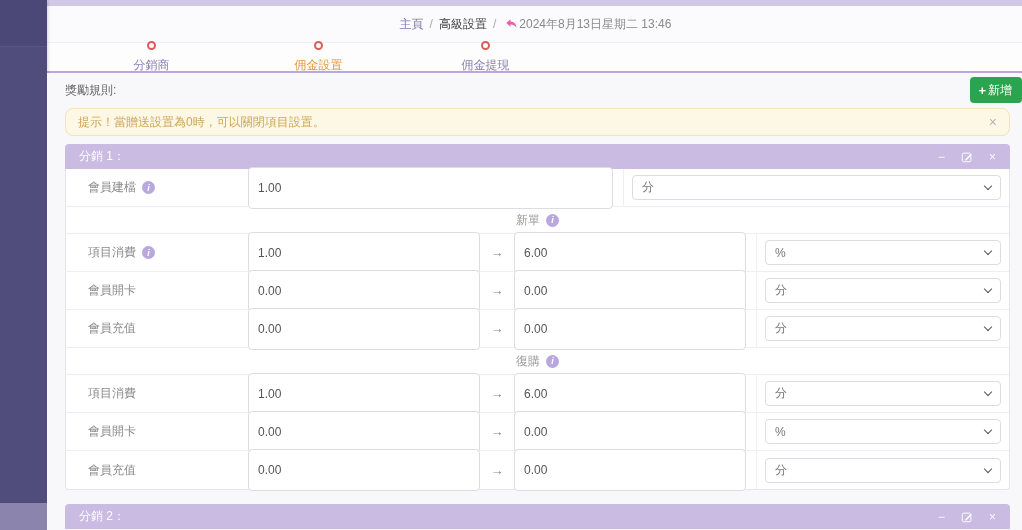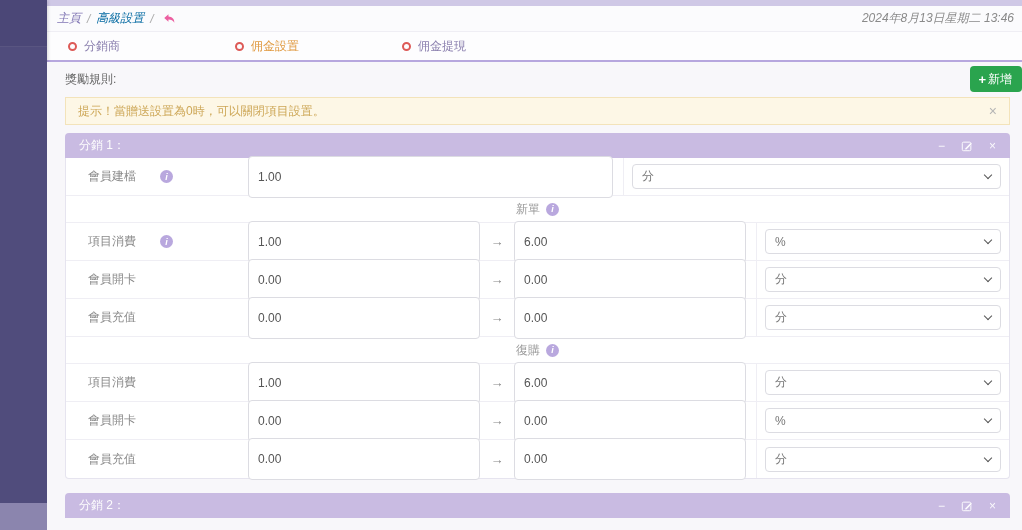--- a/index.html
+++ b/index.html
@@ -14,52 +14,52 @@
 
   
   .sidebar { position: relative; width: 47px; height: 530px; background: #504c7c; flex: 0 0 47px; box-shadow: 1px 0 3px rgba(0,0,0,.15); }
   .sidebar-top { height: 47px; border-bottom: 1px solid rgba(255,255,255,.08); background: #4b4777; }
   .sidebar-bottom { position: absolute; bottom: 0; left: 0; width: 100%; height: 27px; background: #8b85ae; }
 
   
   .main { flex: 1; display: flex; flex-direction: column; min-width: 0; }
   .top-strip { height: 6px; background: #cfc8e6; }
 
-  .crumb-bar { height: 26px; background: #fbfbfd; display: flex; align-items: center; justify-content: space-between; padding: 0 8px 0 10px; border-bottom: 1px solid #efeef4; font-style: italic; }
+  .crumb-bar { height: 37px; background: #fbfbfd; display: flex; align-items: center; justify-content: center; padding: 0 8px 0 10px; border-bottom: 1px solid #efeef4; }
   .breadcrumb { display: flex; align-items: center; gap: 6px; }
   .breadcrumb a { color: #8277b5; text-decoration: none; cursor: pointer; }
   .breadcrumb .sep { color: #aaa; }
-  .breadcrumb .cur { color: #0369a1; }
+  .breadcrumb .cur { color: #404040; }
   .back-ic { display: inline-flex; align-items: center; margin-left: 2px; cursor: pointer; }
   .datetime { color: #8a8a8a; }
 
   .tabbar { height: 30px; background: #fdfdfe; display: flex; align-items: center; border-bottom: 2px solid #b7a7de; padding-left: 21px; }
-  .tab { width: 167px; display: flex; align-items: center; gap: 7px; cursor: pointer; color: #8a7fae; }
+  .tab { width: 167px; display: flex; align-items: center; gap: 7px; cursor: pointer; color: #8a7fae; flex-direction: column; }
   .tab .ring { width: 9px; height: 9px; border: 2px solid #dd5a57; border-radius: 50%; flex: 0 0 auto; }
   .tab.active { color: #e0993f; }
 
   .content { flex: 1; background: #f8f7fa; padding: 0 12px 0 18px; position: relative; }
 
   .rules-row { height: 34px; display: flex; align-items: center; color: #666; position: relative; }
   .add-btn { position: absolute; right: -12px; top: 4px; height: 26px; background: #2aa44e; color: #fff; border: none; border-radius: 4px; font-size: 12px; padding: 0 10px 0 8px; cursor: pointer; display: flex; align-items: center; gap: 2px; font-family: inherit; }
   .add-btn .plus { font-size: 13px; font-weight: bold; }
 
-  .alert { height: 28px; background: #fdf7e6; border: 1px solid #f3e3ba; border-radius: 0; display: flex; align-items: center; justify-content: space-between; padding: 0 12px; color: #cda757; margin-top: 1px; }
+  .alert { height: 28px; background: #fdf7e6; border: 1px solid #f3e3ba; border-radius: 8px; display: flex; align-items: center; justify-content: space-between; padding: 0 12px; color: #cda757; margin-top: 1px; }
   .alert-close { color: #b5b5b5; font-size: 14px; cursor: pointer; line-height: 1; }
 
   .panel { margin-top: 8px; }
   .panel-head { height: 25px; background: #c9bbe2; border-radius: 4px 4px 0 0; display: flex; align-items: center; justify-content: space-between; padding: 0 14px; color: #fdfdfd; }
   .head-icons { display: flex; align-items: center; gap: 16px; }
   .head-icons .hic { color: rgba(255,255,255,.9); cursor: pointer; font-size: 12px; line-height: 1; display: inline-flex; align-items: center; }
 
   .card { background: #fff; border: 1px solid #e6e4ef; border-top: none; border-radius: 0 0 4px 4px; }
   .row { display: flex; align-items: center; height: 38px; border-bottom: 1px solid #efeef4; }
   .row:last-child { border-bottom: none; }
   .row.section { height: 27px; justify-content: center; color: #999; }
-  .cell-label { width: 182px; padding-left: 22px; color: #8a8a8a; display: flex; align-items: center; flex: 0 0 182px; gap: 18px; }
+  .cell-label { width: 182px; padding-left: 22px; color: #8a8a8a; display: flex; align-items: center; flex: 0 0 182px; }
   .info { display: inline-flex; align-items: center; justify-content: center; width: 13px; height: 13px; border-radius: 50%; background: #b9a8de; color: #fff; font-size: 9px; font-style: italic; font-weight: bold; margin-left: 6px; flex: 0 0 13px; }
   .cell-mid { flex: 1; display: flex; align-items: center; height: 100%; border-right: 1px solid #efeef4; padding-right: 10px; gap: 0; }
   .inp { height: 42px; border: 1px solid #dcdce2; border-radius: 4px; padding: 0 9px; font-size: 12px; color: #555; width: 100%; font-family: inherit; background: #fff; }
   .arrow { width: 34px; text-align: center; color: #888; font-size: 13px; flex: 0 0 34px; }
   .half { flex: 1; display: flex; }
   .cell-select { width: 252px; flex: 0 0 252px; padding: 0 8px; }
   .cell-select.wide { width: 385px; flex: 0 0 385px; }
   .sel { height: 25px; border: 1px solid #dcdce2; border-radius: 4px; display: flex; align-items: center; justify-content: space-between; padding: 0 9px; color: #777; cursor: pointer; background: #fff; }
   .chev { width: 6px; height: 6px; border-right: 1.6px solid #555; border-bottom: 1.6px solid #555; transform: rotate(45deg); margin-top: -3px; }
 </style>

